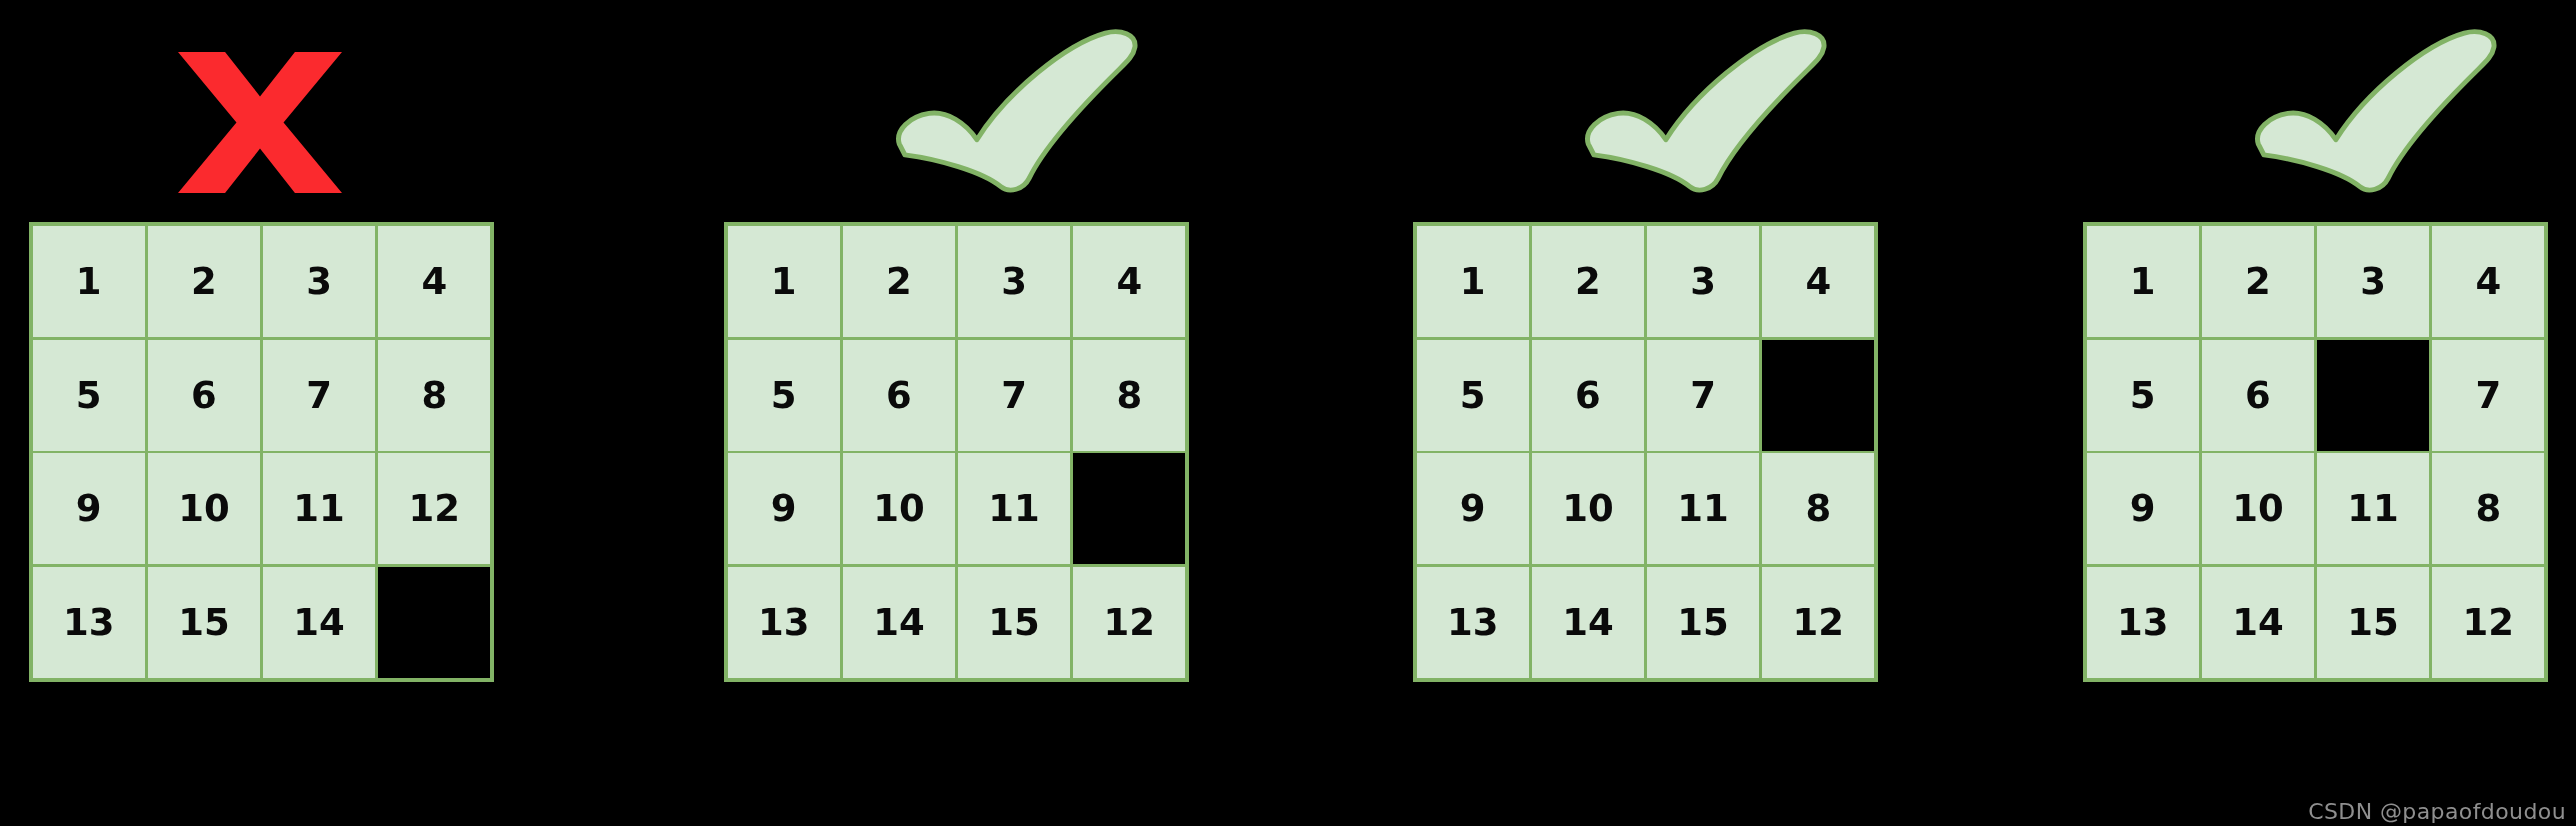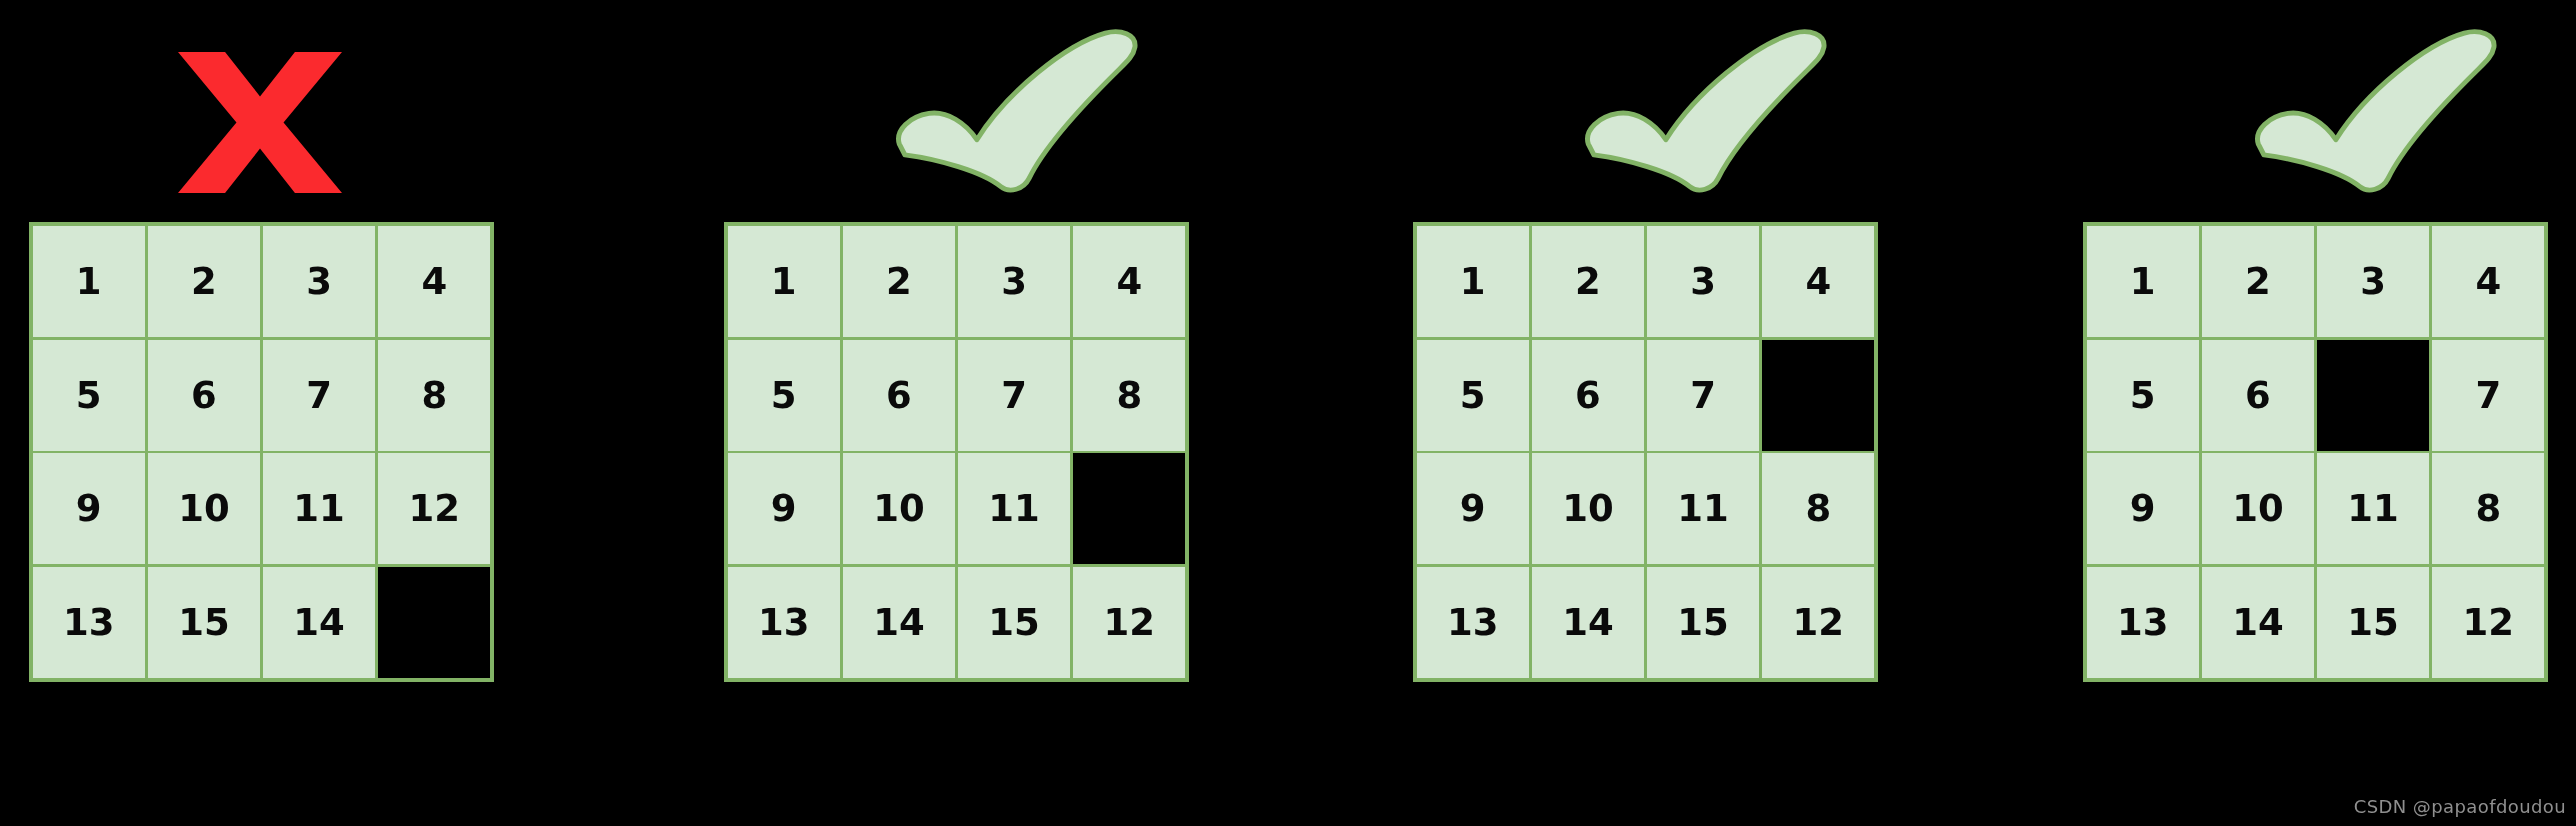--- a/index.html
+++ b/index.html
@@ -62,23 +62,23 @@
     font-size: 37px;
     color: var(--number, #0a0a0a);
     user-select: none;
   }
   .cell.blank {
     background: var(--blank-fill, #000000);
   }
   .watermark {
     position: absolute;
     right: 10px;
-    bottom: 9px;
+    bottom: 2px;
     font-family: "DejaVu Sans", sans-serif;
-    font-size: 18px;
+    font-size: 22px;
     color: var(--watermark, #8f8f8f);
     letter-spacing: 0.4px;
   }
 </style>
 </head>
 <body>
 
 <div id="canvas">
 
   <div class="group g1" data-mark="cross">

